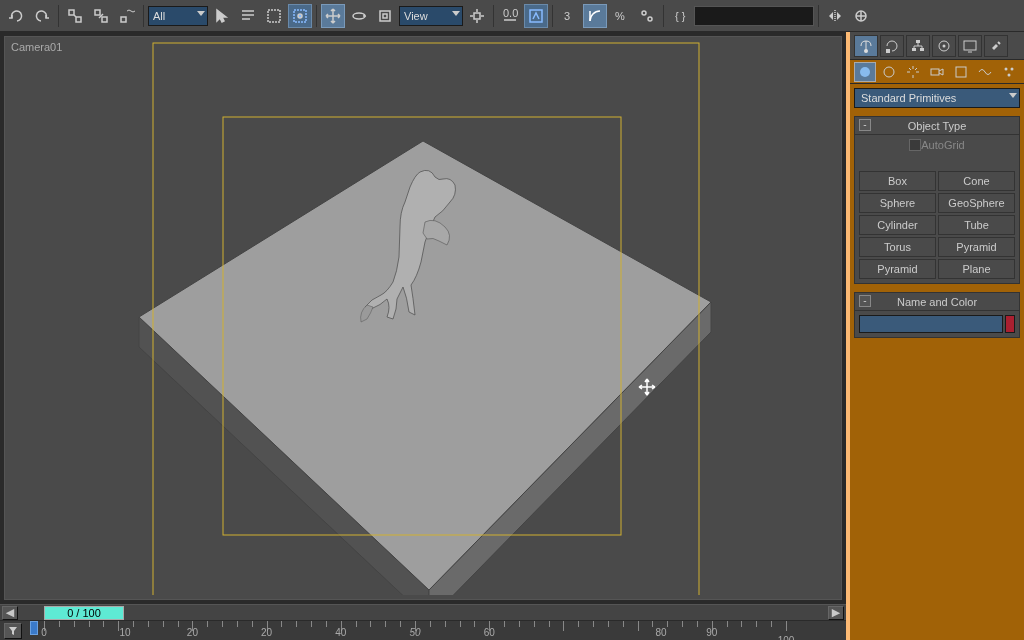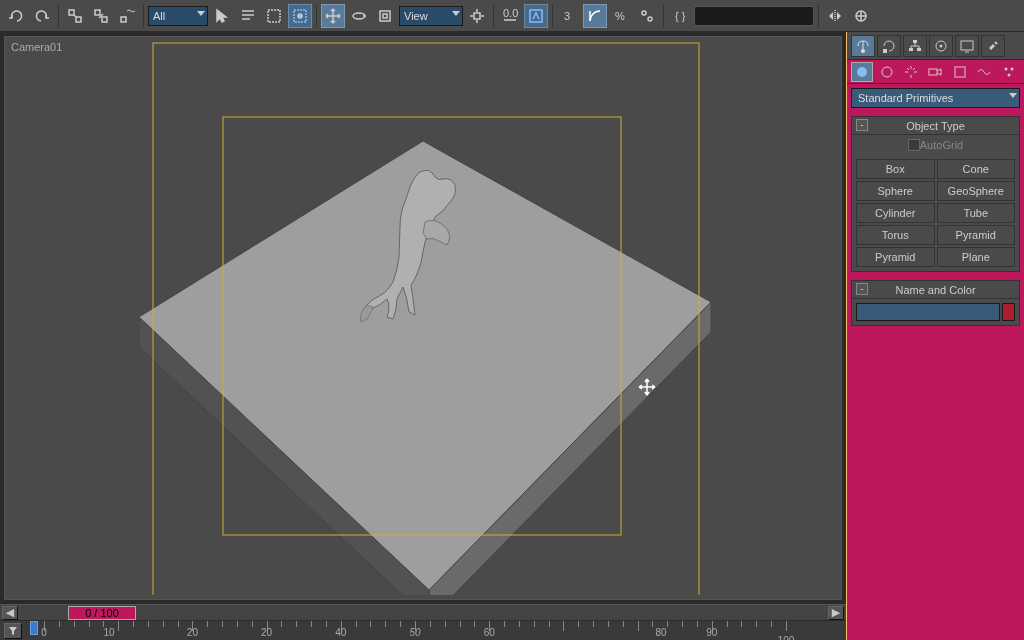--- a/index.html
+++ b/index.html
@@ -18,47 +18,47 @@
 
 
 .main { position: absolute; top: 32px; left: 0; right: 0; bottom: 0; display: flex; }
 .viewport-wrap { flex: 1; position: relative; background: #2a2a2a; display: flex; flex-direction: column; }
 .viewport { flex: 1; background: #4a4a4a; position: relative; margin: 4px; border: 1px solid #555;}
 .viewport-label { position: absolute; top: 4px; left: 6px; color: #aaa; font-size: 11px; z-index: 5;}
 
 
 .timeline { height: 36px; background: #3a3a3a; border-top: 1px solid #555; position: relative; }
 .time-slider { height: 16px; display: flex; align-items: center; position: relative; background: #444; border-bottom: 1px solid #2a2a2a;}
-.time-handle { position: absolute; left: 44px; top: 1px; height: 14px; width: 68px; background: #be185d; border: 1px solid #aaa; display: flex; align-items: center; justify-content: center; color: #000; font-size: 10px; cursor: grab; margin-left: 24px;}
+.time-handle { position: absolute; left: 44px; top: 1px; height: 14px; width: 80px; background: #5eead4; border: 1px solid #aaa; display: flex; align-items: center; justify-content: center; color: #000; font-size: 10px; cursor: grab;}
 .time-arrow { width: 16px; height: 14px; background: #555; display: flex; align-items: center; justify-content: center; cursor: pointer; border: 1px outset #666;}
 .ruler { height: 20px; background: #3a3a3a; position: relative; }
 .ruler .tick { position: absolute; top: 0; height: 6px; width: 1px; background: #888; }
 .ruler .tick.major { height: 10px; }
 .ruler .label { position: absolute; top: 6px; color: #aaa; font-size: 10px; transform: translateX(-50%);}
 .ruler .marker { position: absolute; left: 30px; top: 0; width: 8px; height: 14px; background: #3a7aca; border: 1px solid #6aa0e0;}
 .ruler .btn-small { position: absolute; left: 4px; top: 2px; width: 18px; height: 16px; background: #555; border: 1px outset #666; cursor: pointer; display: flex; align-items: center; justify-content: center; }
 
 
-.right-panel { width: 178px; background: #be185d; border-left: 1px solid #fdba74; display: flex; flex-direction: column; }
+.right-panel { width: 178px; background: #a16207; border-left: 4px solid #fdba74; display: flex; flex-direction: column; }
 .cmd-tabs { height: 28px; background: #4a4a4a; display: flex; align-items: center; padding: 2px 4px; gap: 2px; border-bottom: 1px solid #2a2a2a;}
 .cmd-tab { width: 24px; height: 22px; display: flex; align-items: center; justify-content: center; border: 1px solid #333; background: #4a4a4a; cursor: pointer;}
 .cmd-tab.active { background: #5a7a9a; }
 .sub-tabs { height: 24px; display: flex; align-items: center; padding: 2px 4px; gap: 2px; border-bottom: 1px solid #2a2a2a;}
 .sub-tab { width: 24px; height: 20px; display: flex; align-items: center; justify-content: center; border: 1px solid transparent; cursor: pointer; color: #ccc;}
 .sub-tab.active { border-color: #aaa; background: #5a7a9a;}
 
 .panel-combo { margin: 4px; height: 20px; background: #3a5a7a; border: 1px solid #1a1a1a; color: #ddd; display: flex; align-items: center; padding: 0 6px; position: relative; cursor: pointer;}
 .panel-combo .arrow { position: absolute; right: 2px; top: 4px;}
 
 .rollout { margin: 4px; border: 1px solid #333; background: #4a4a4a; }
 .rollout-header { height: 18px; background: #4a4a4a; border-bottom: 1px solid #333; display: flex; align-items: center; justify-content: center; color: #ccc; position: relative; cursor: pointer;}
 .rollout-header .minus { position: absolute; left: 4px; top: 2px; width: 12px; height: 12px; border: 1px solid #888; background: #555; display: flex; align-items: center; justify-content: center; font-size: 10px; line-height: 10px;}
 .rollout-body { padding: 4px; }
 
-.autogrid { display: flex; align-items: center; justify-content: center; gap: 0; color: #888; margin-bottom: 8px;}
+.autogrid { display: flex; align-items: center; justify-content: center; gap: 0; color: #888; margin-bottom: 20px;}
 .autogrid .chk { width: 12px; height: 12px; border: 1px solid #666; background: #3a3a3a;}
 
 .btn-grid { display: grid; grid-template-columns: 1fr 1fr; gap: 2px;}
 .obj-btn { height: 20px; background: #4a4a4a; border: 1px solid #333; color: #ccc; display: flex; align-items: center; justify-content: center; cursor: pointer;}
 
 .name-color { display: flex; gap: 2px; }
 .name-input { flex: 1; height: 18px; background: #3a5a7a; border: 1px solid #1a1a1a;}
 .color-swatch { width: 18px; height: 18px; background: #aa2030; border: 1px solid #1a1a1a; cursor: pointer;}
 
 .arrow-down { width: 0; height: 0; border-left: 4px solid transparent; border-right: 4px solid transparent; border-top: 5px solid #ccc; }
@@ -264,21 +264,21 @@
           </div>
         <div class="marker"></div>
 
       <div class="tick major" style="left: 44px;"></div>
           <div class="label" style="left: 44px;">0</div>
           <div class="tick" style="left: 58.84px;"></div>
           <div class="tick" style="left: 73.68px;"></div>
           <div class="tick" style="left: 88.52px;"></div>
           <div class="tick" style="left: 103.36px;"></div>
           <div class="tick major" style="left: 118.2px;"></div>
-          <div class="label" style="left: 109px;">10</div>
+          <div class="label" style="left: 125px;">10</div>
           <div class="tick" style="left: 133.04px;"></div>
           <div class="tick" style="left: 147.88px;"></div>
           <div class="tick" style="left: 162.72px;"></div>
           <div class="tick" style="left: 177.56px;"></div>
           <div class="tick major" style="left: 192.4px;"></div>
           <div class="label" style="left: 192.4px;">20</div>
           <div class="tick" style="left: 207.24px;"></div>
           <div class="tick" style="left: 222.08px;"></div>
           <div class="tick" style="left: 236.92px;"></div>
           <div class="tick" style="left: 251.76px;"></div>

